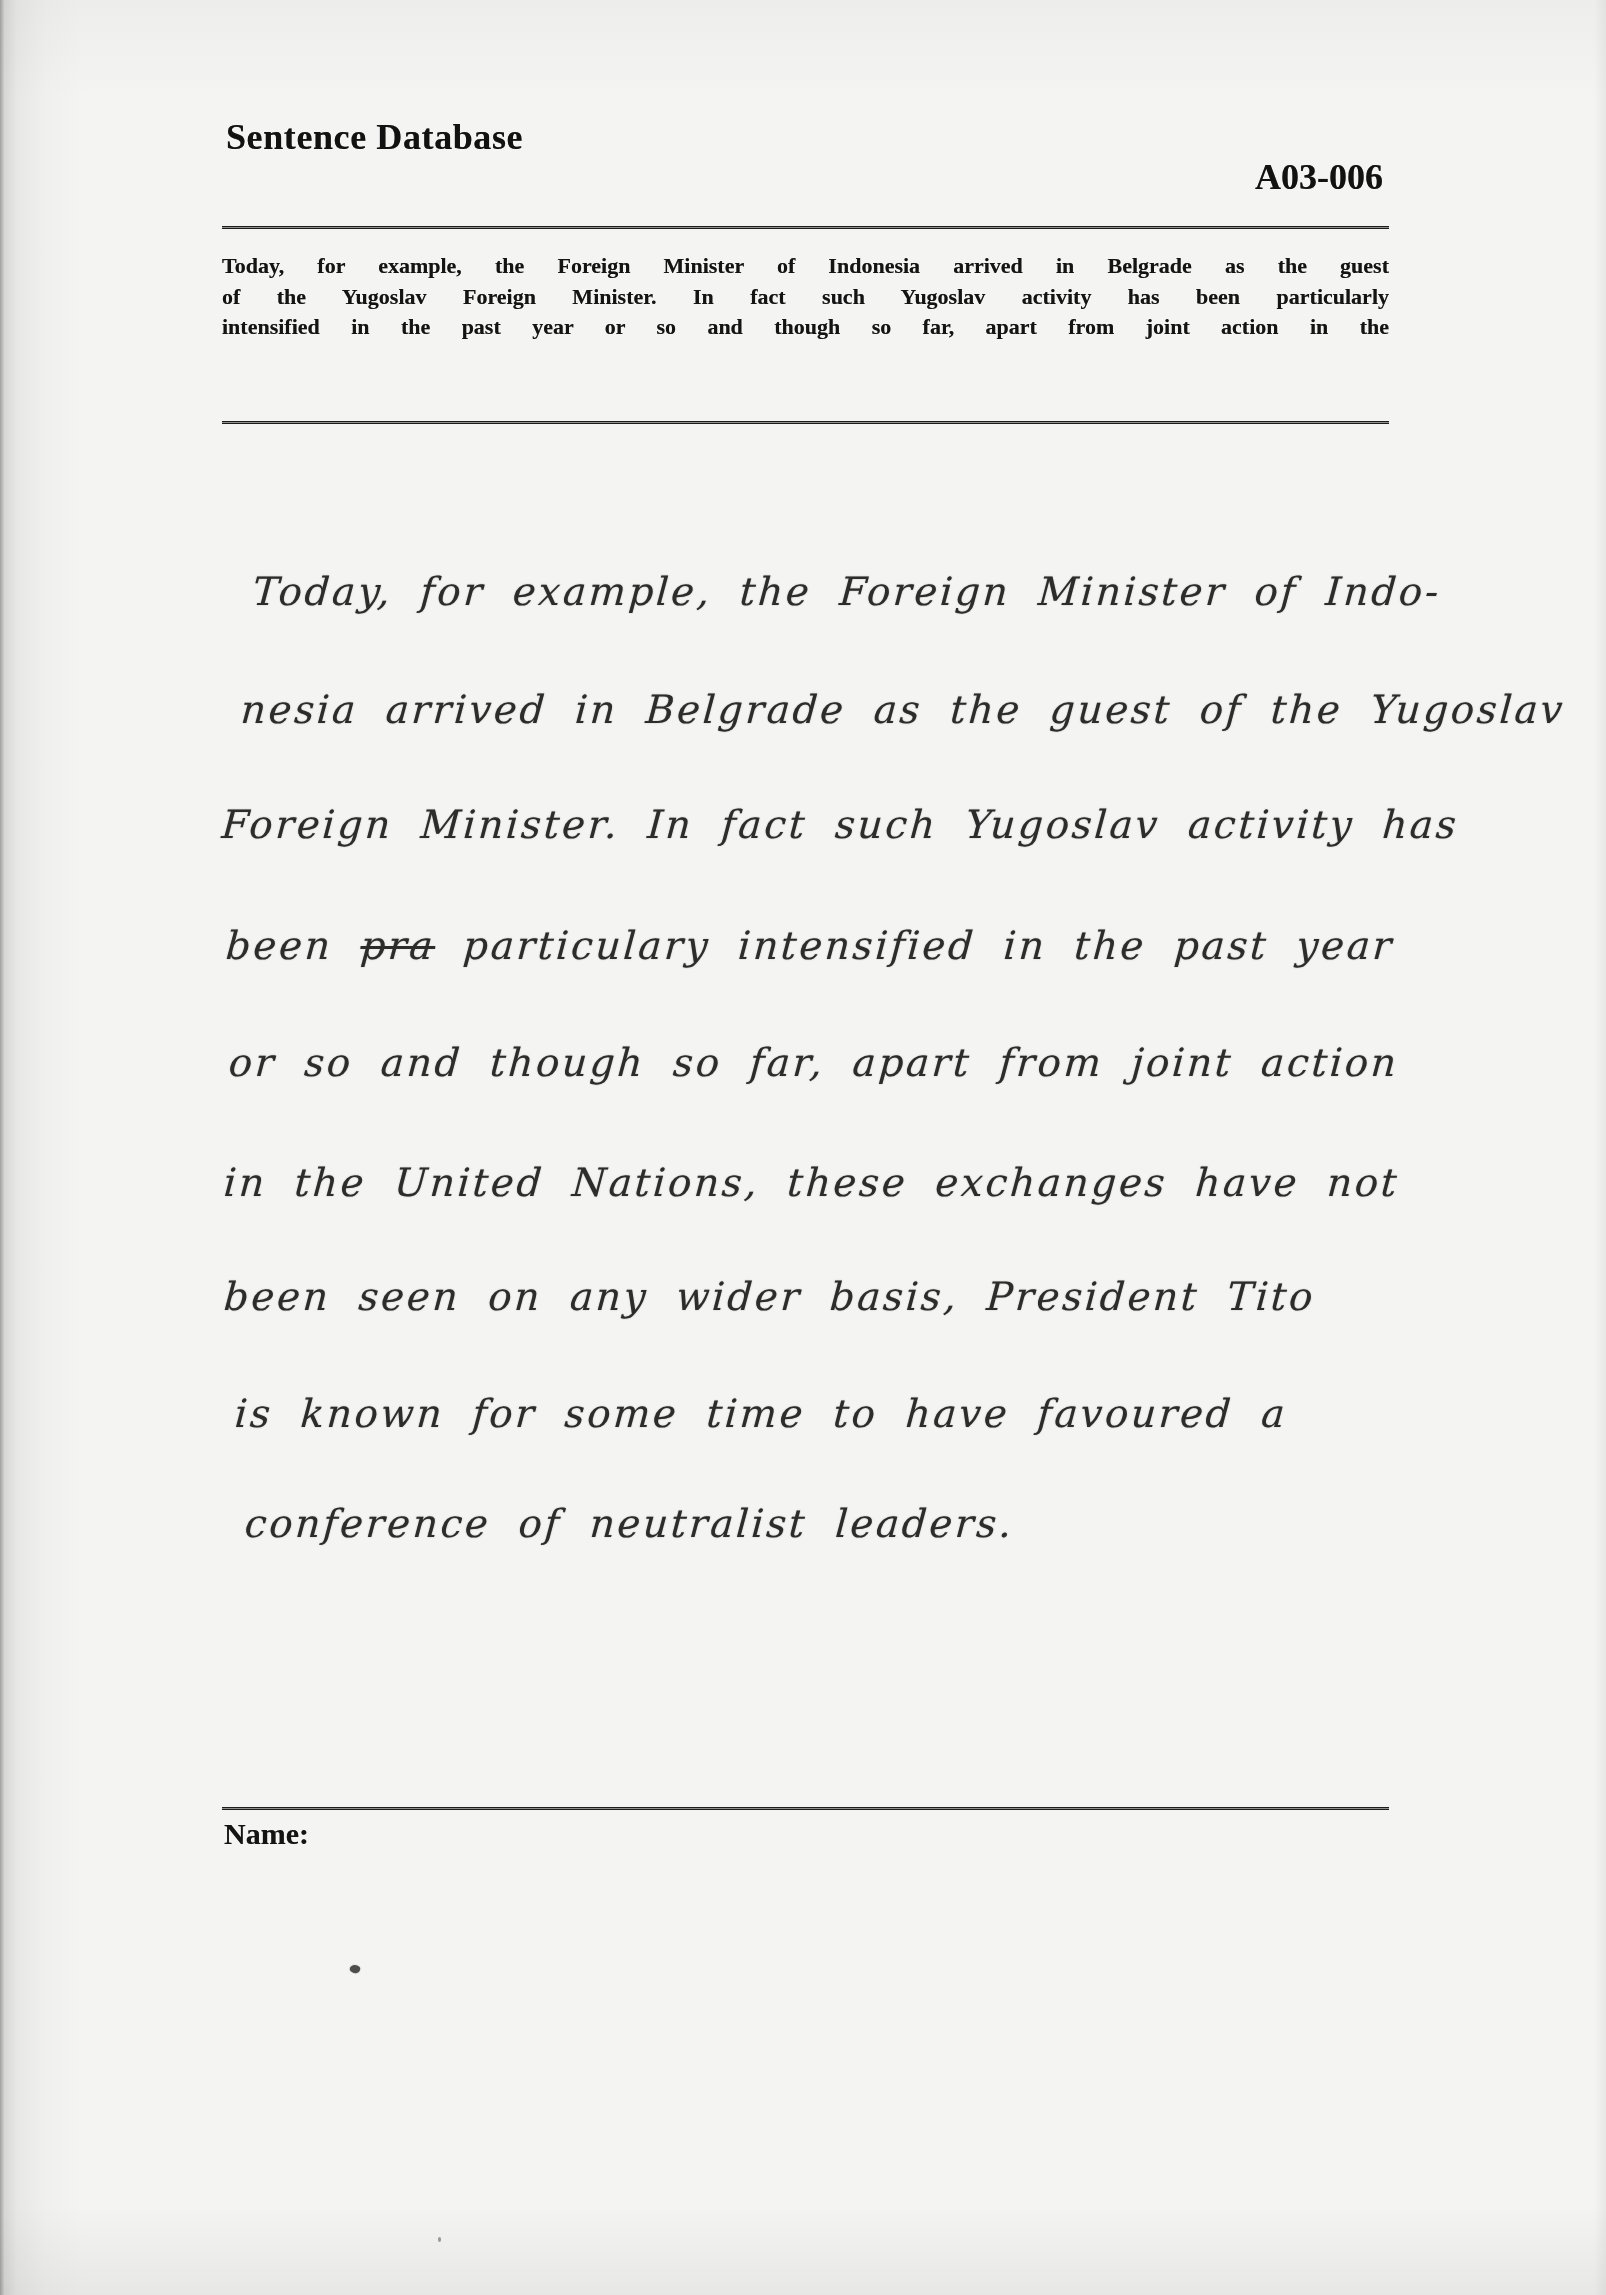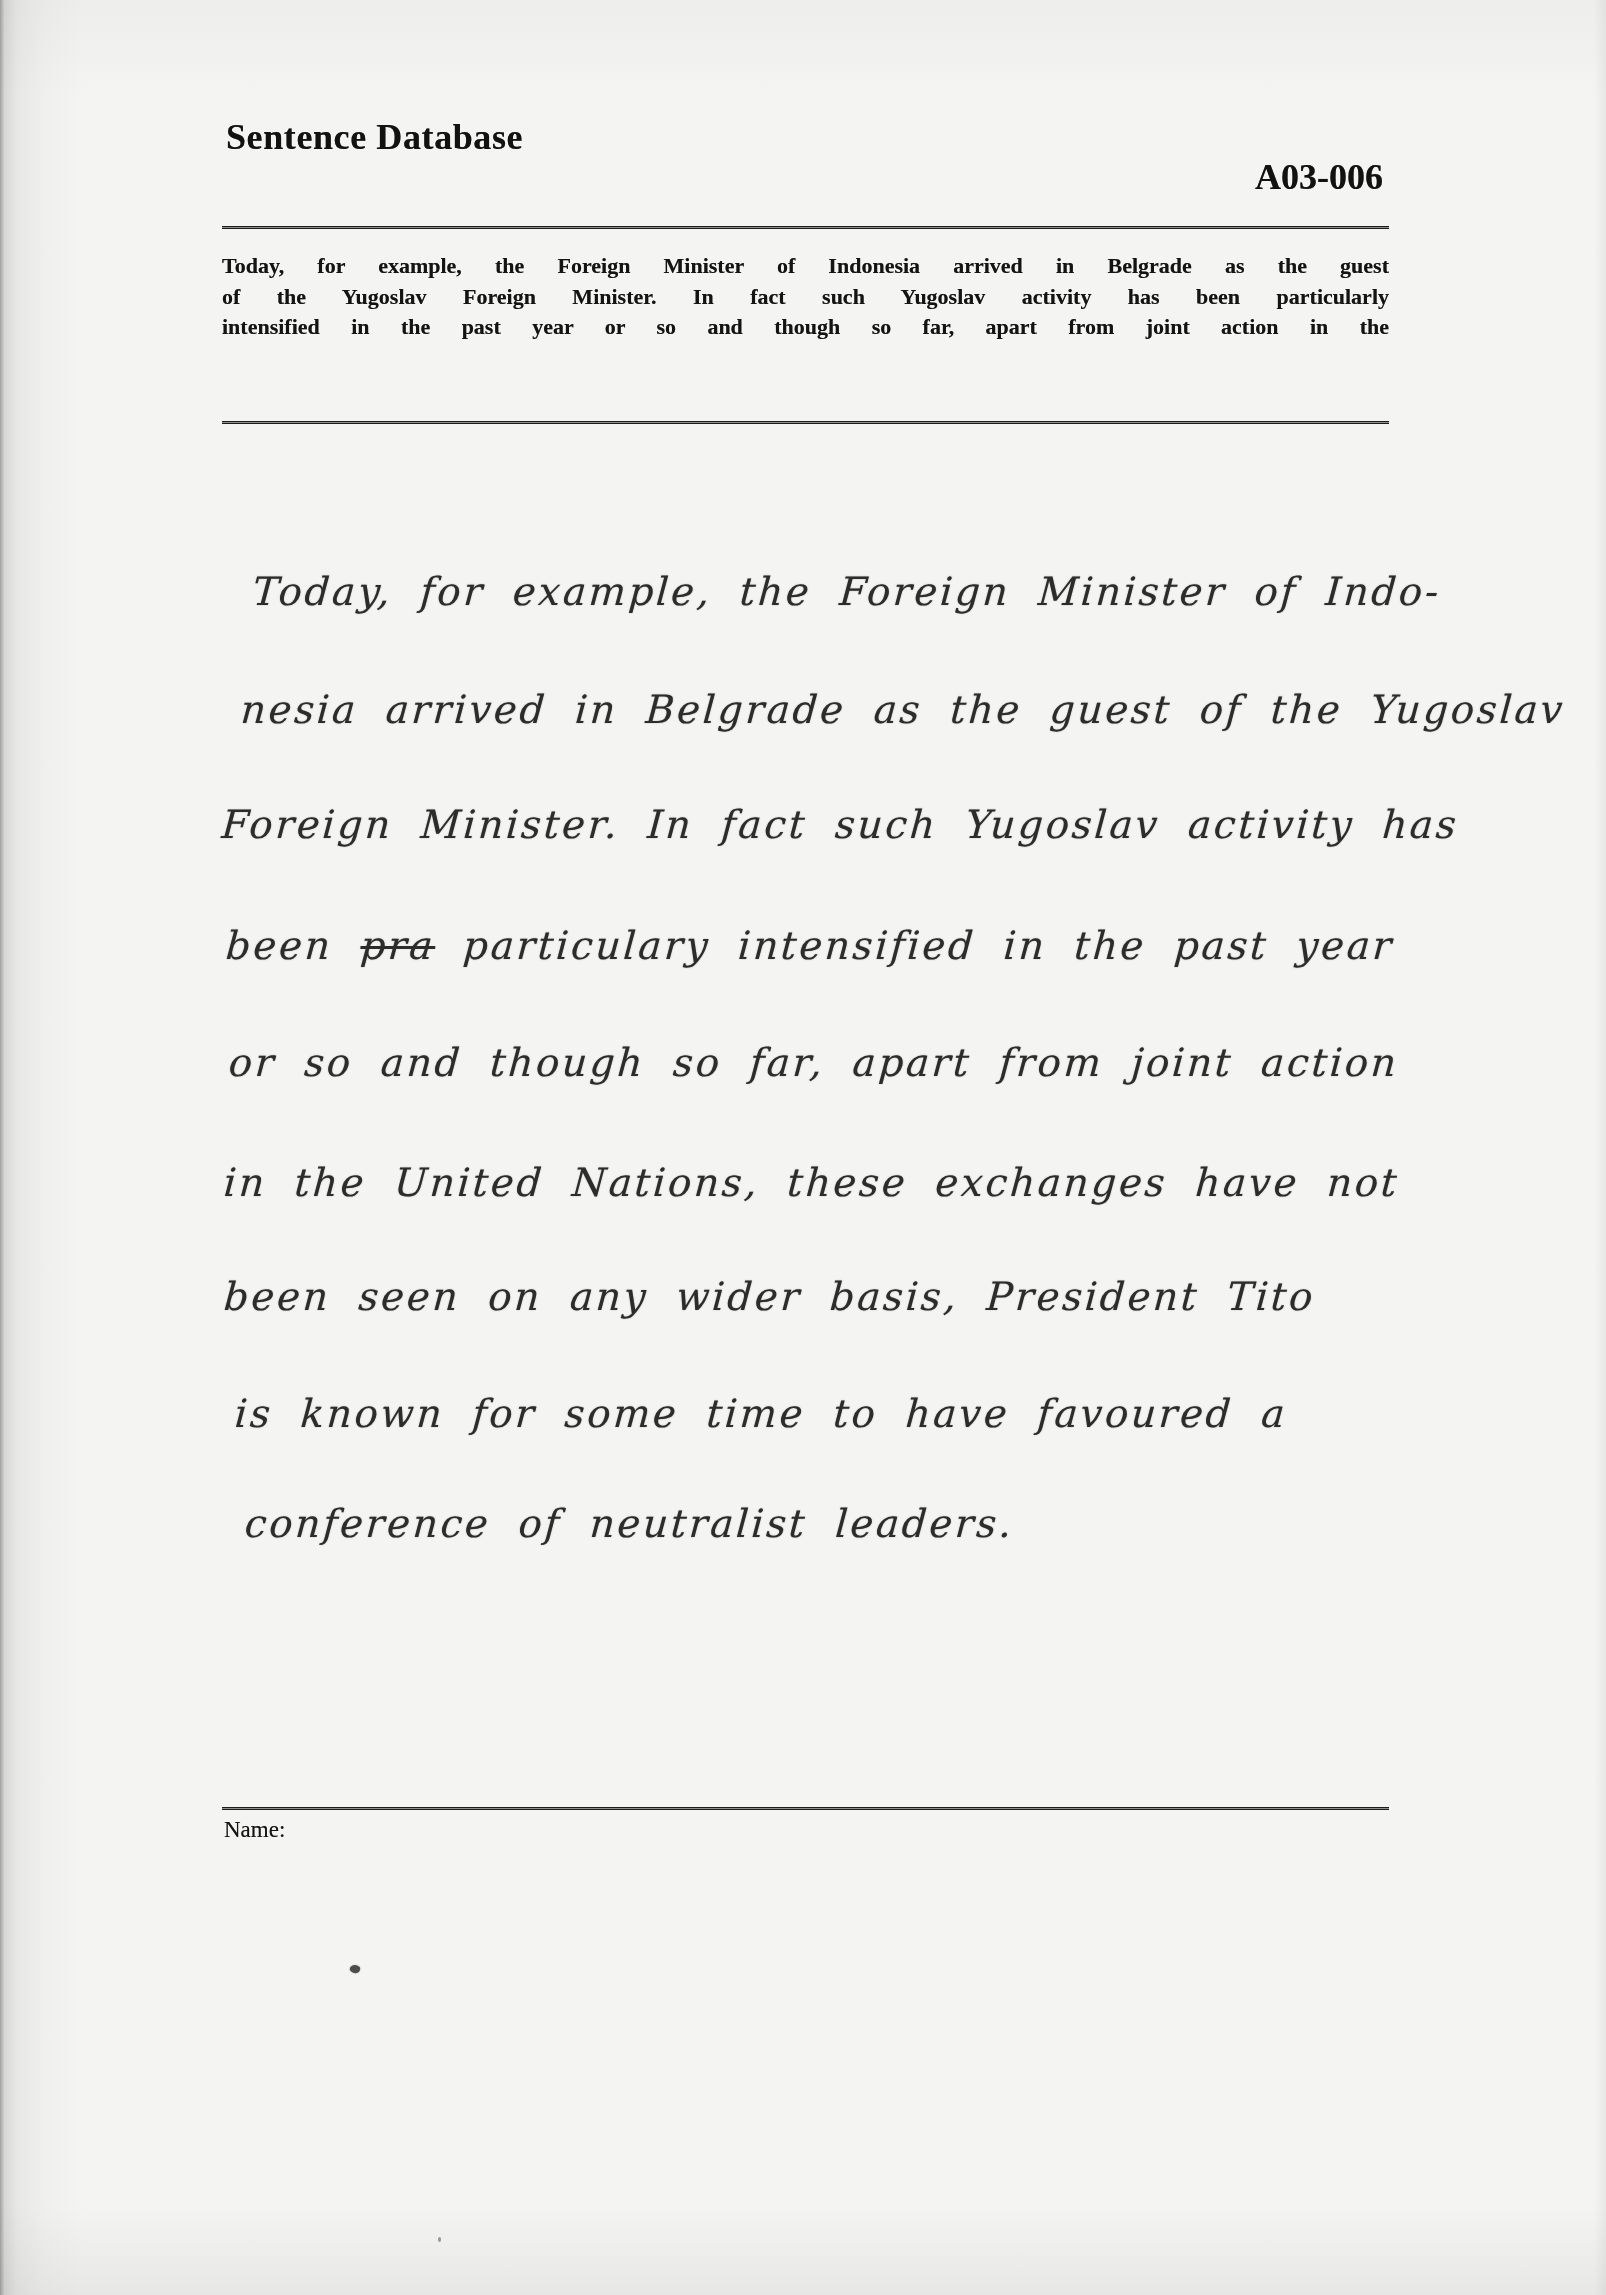--- a/index.html
+++ b/index.html
@@ -67,21 +67,21 @@
   .hw-2 { left: 241px; top: 687px; }
   .hw-3 { left: 222px; top: 802px; }
   .hw-4 { left: 226px; top: 923px; }
   .hw-5 { left: 229px; top: 1040px; }
   .hw-6 { left: 224px; top: 1160px; }
   .hw-7 { left: 224px; top: 1274px; }
   .hw-8 { left: 235px; top: 1391px; }
   .hw-9 { left: 245px; top: 1501px; }
   .name-label {
     position: absolute; left: 224px; top: 1817px;
-    font-size: 23px; font-weight: normal; color: #141414;
+    font-size: 30px; font-weight: bold; color: #141414;
     text-shadow: 0 0 0.6px rgba(25,25,25,0.5);
   }
   .ink-dot {
     position: absolute; left: 350px; top: 1965px;
     width: 9.7px; height: 7.8px; background: #4d4d4d;
     border-radius: 60% 40% 55% 45%;
     transform: rotate(20deg);
     box-shadow: 0 0 1.3px rgba(60,60,60,0.6);
   }
   .speck {

